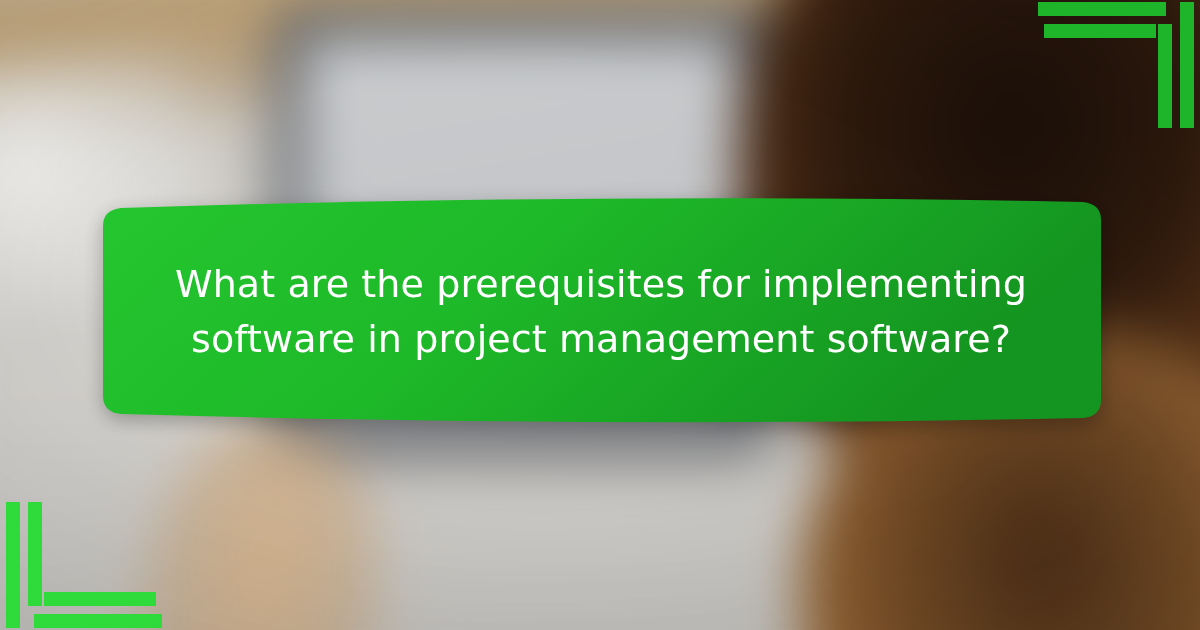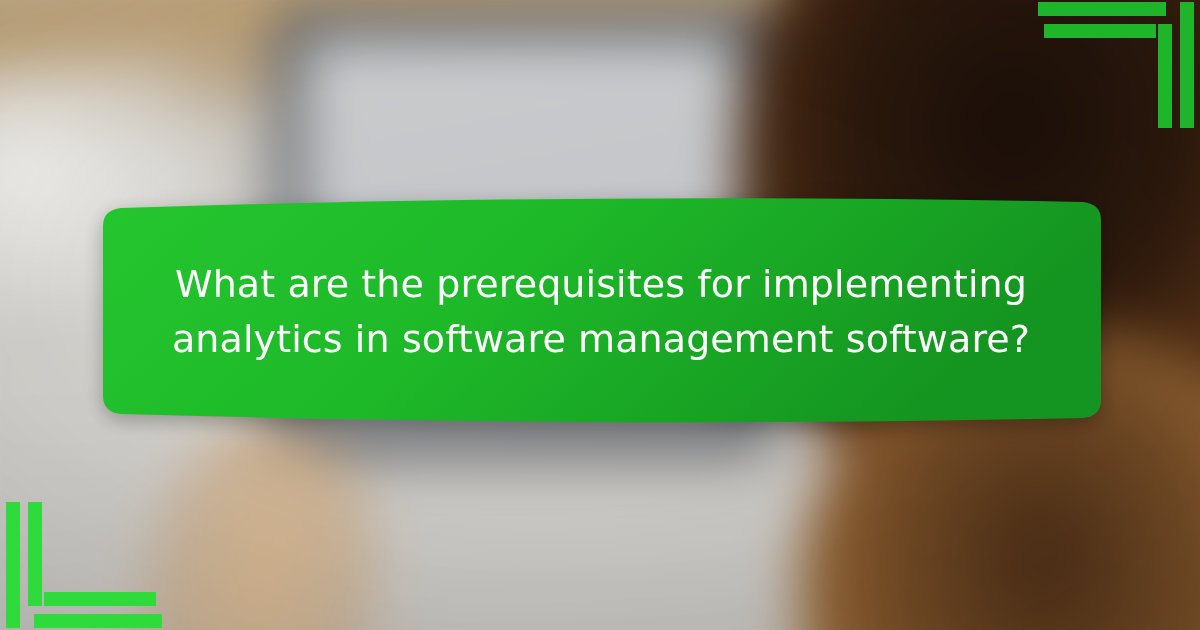--- a/index.html
+++ b/index.html
@@ -229,16 +229,16 @@
                Q 1004 8 1004 24
                L 1004 204
                Q 1004 220 986 222
                Q 520 232 24 218
                Q 6 216 6 200
                Z" fill="url(#bannerGrad)"></path>
     </svg>
   </div>
 
   <div class="banner-text">
-    <span>What are the prerequisites for implementing analytics in software management software?</span>
+    <span>What are the prerequisites for implementing software in project management software?</span>
   </div>
 
 </div>
 
 </body></html>

